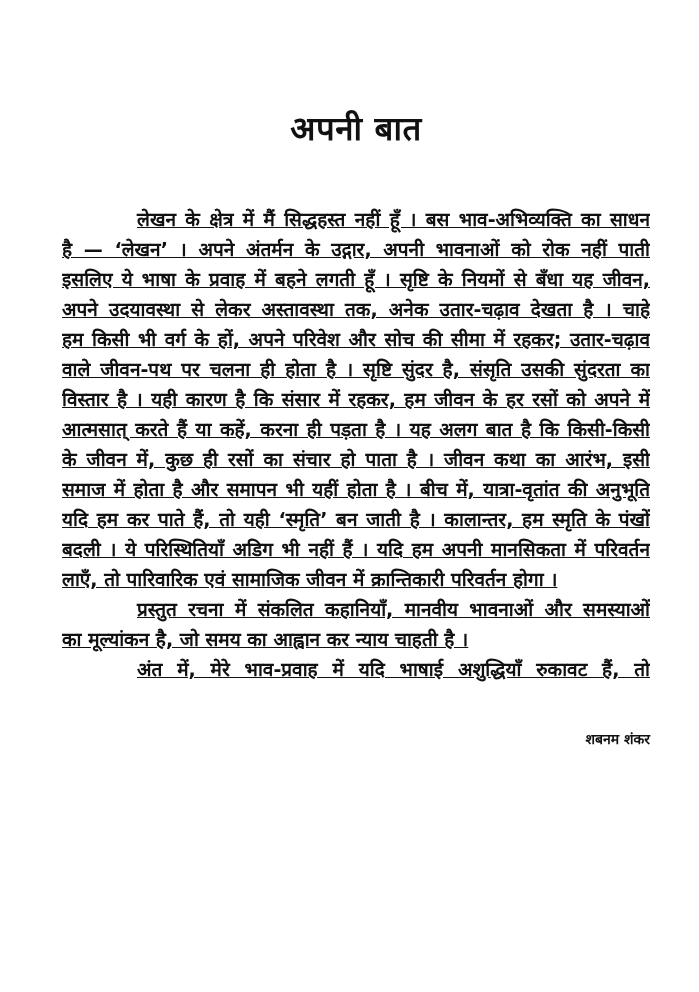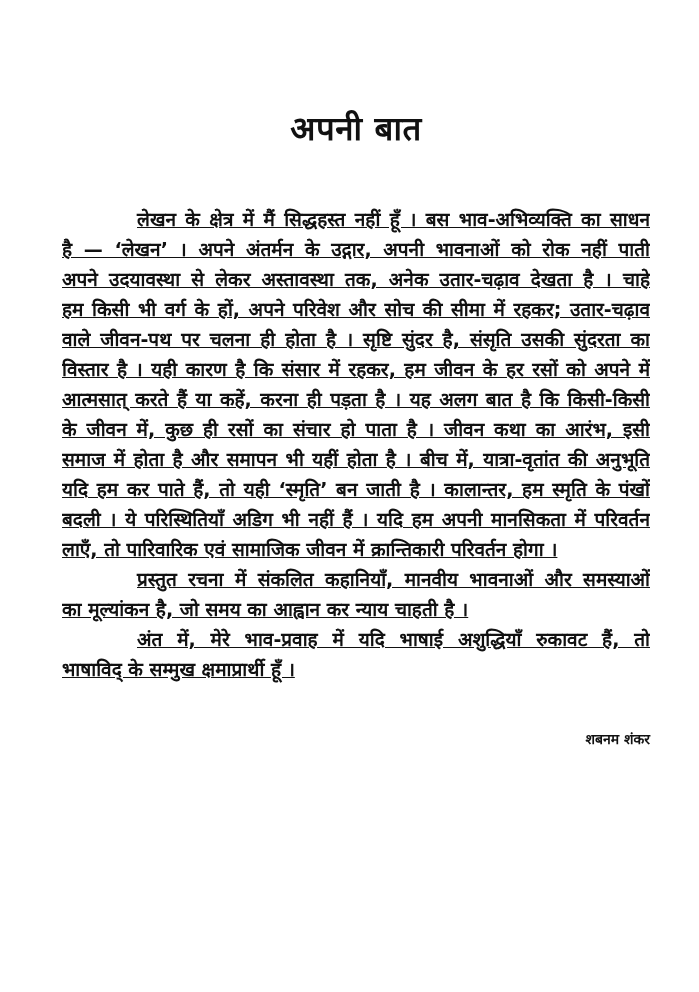--- a/index.html
+++ b/index.html
@@ -70,39 +70,39 @@
 
 <div class="page">
 
   <h1 class="page-title">अपनी बात</h1>
 
   <div class="preface-body">
 
     <div class="para">
       <div class="line fill indent">लेखन के क्षेत्र में मैं सिद्धहस्त नहीं हूँ । बस भाव-अभिव्यक्ति का साधन</div>
       <div class="line fill">है — ‘लेखन’ । अपने अंतर्मन के उद्गार, अपनी भावनाओं को रोक नहीं पाती</div>
+      <div class="line fill">इसलिए ये भाषा के प्रवाह में बहने लगती हूँ । सृष्टि के नियमों से बँधा यह जीवन,</div>
       <div class="line fill">अपने उदयावस्था से लेकर अस्तावस्था तक, अनेक उतार-चढ़ाव देखता है । चाहे</div>
       <div class="line fill">हम किसी भी वर्ग के हों, अपने परिवेश और सोच की सीमा में रहकर; उतार-चढ़ाव</div>
       <div class="line fill">वाले जीवन-पथ पर चलना ही होता है । सृष्टि सुंदर है, संसृति उसकी सुंदरता का</div>
       <div class="line fill">विस्तार है । यही कारण है कि संसार में रहकर, हम जीवन के हर रसों को अपने में</div>
       <div class="line fill">आत्मसात् करते हैं या कहें, करना ही पड़ता है । यह अलग बात है कि किसी-किसी</div>
       <div class="line fill">के जीवन में, कुछ ही रसों का संचार हो पाता है । जीवन कथा का आरंभ, इसी</div>
       <div class="line fill">समाज में होता है और समापन भी यहीं होता है । बीच में, यात्रा-वृतांत की अनुभूति</div>
       <div class="line fill">यदि हम कर पाते हैं, तो यही ‘स्मृति’ बन जाती है । कालान्तर, हम स्मृति के पंखों</div>
       <div class="line fill">बदली । ये परिस्थितियाँ अडिग भी नहीं हैं । यदि हम अपनी मानसिकता में परिवर्तन</div>
       <div class="line last">लाएँ, तो पारिवारिक एवं सामाजिक जीवन में क्रान्तिकारी परिवर्तन होगा ।</div>
     </div>
 
     <div class="para">
       <div class="line fill indent">प्रस्तुत रचना में संकलित कहानियाँ, मानवीय भावनाओं और समस्याओं</div>
       <div class="line last">का मूल्यांकन है, जो समय का आह्वान कर न्याय चाहती है ।</div>
     </div>
 
     <div class="para">
       <div class="line fill indent">अंत में, मेरे भाव-प्रवाह में यदि भाषाई अशुद्धियाँ रुकावट हैं, तो</div>
-      <div class="line last">भाषाविद् के सम्मुख क्षमाप्रार्थी हूँ ।</div>
     </div>
 
   </div>
 
   <div class="author-signature">शबनम शंकर</div>
 
 </div>
 
 </body></html>

